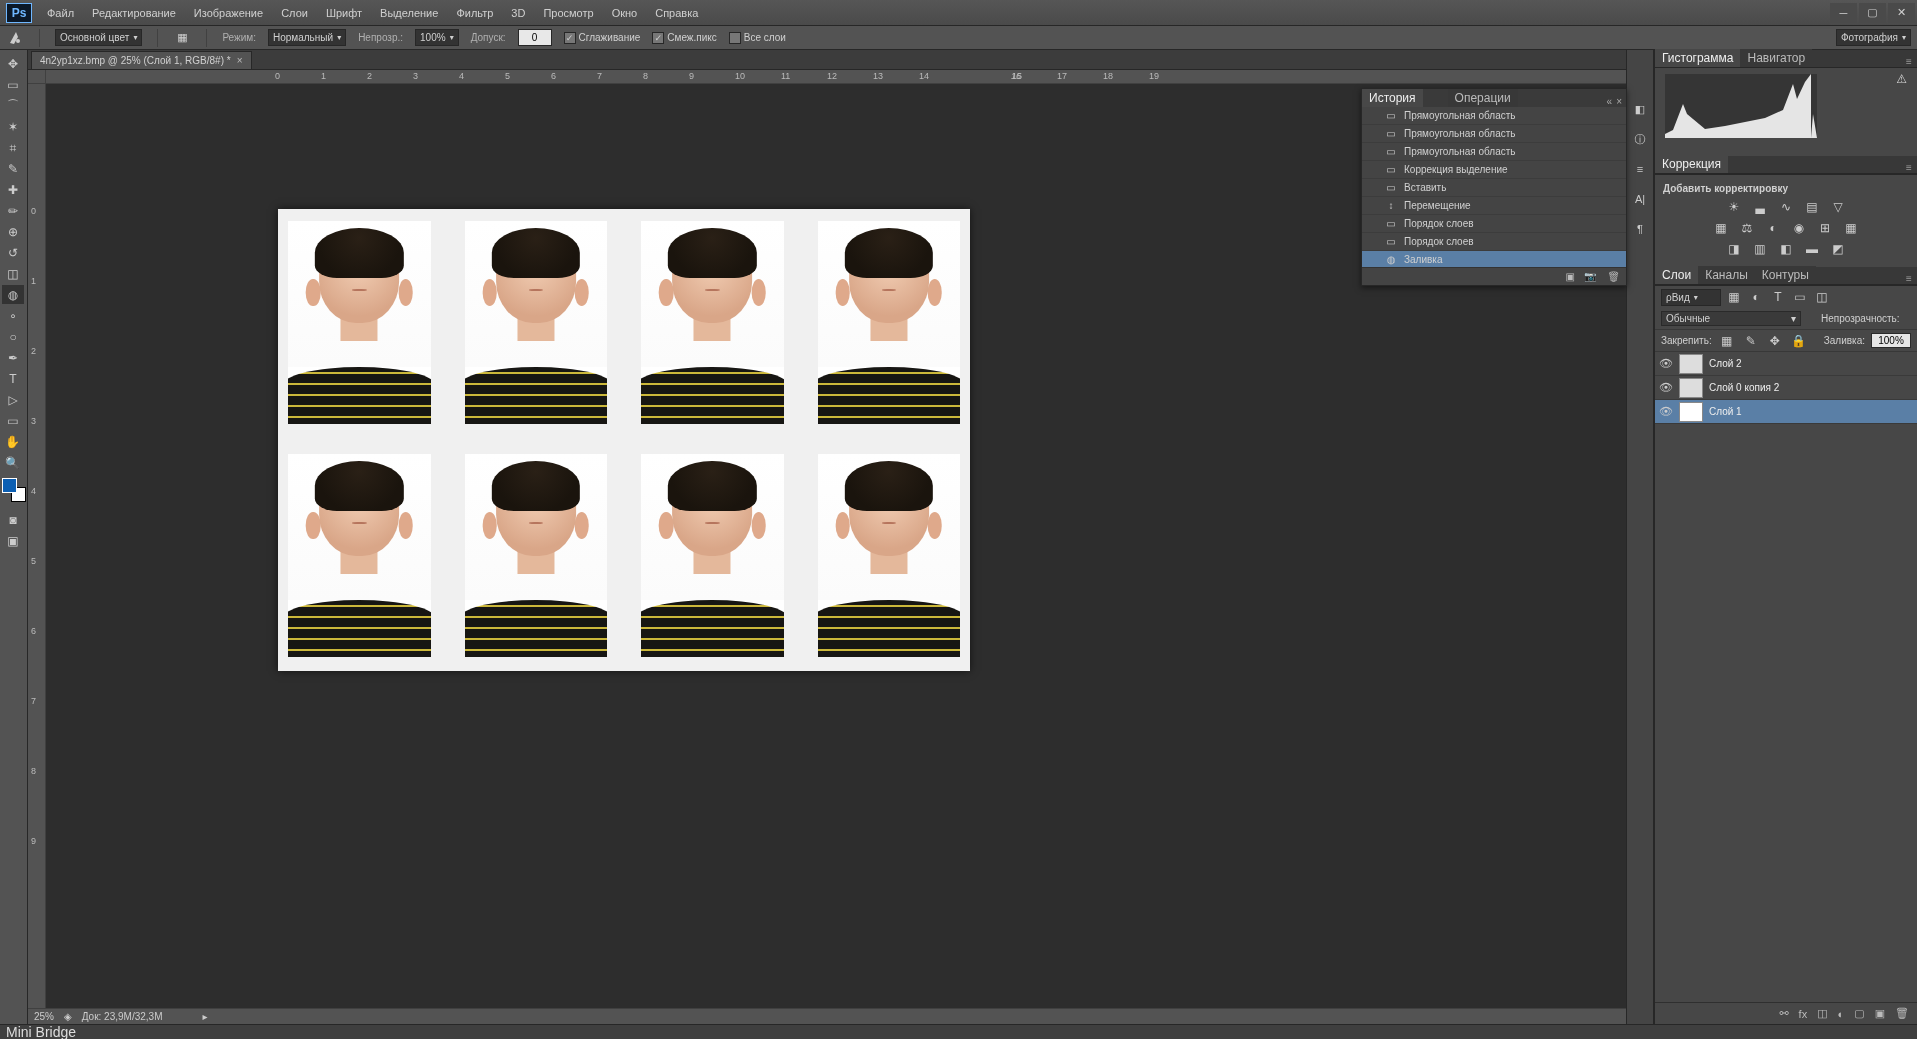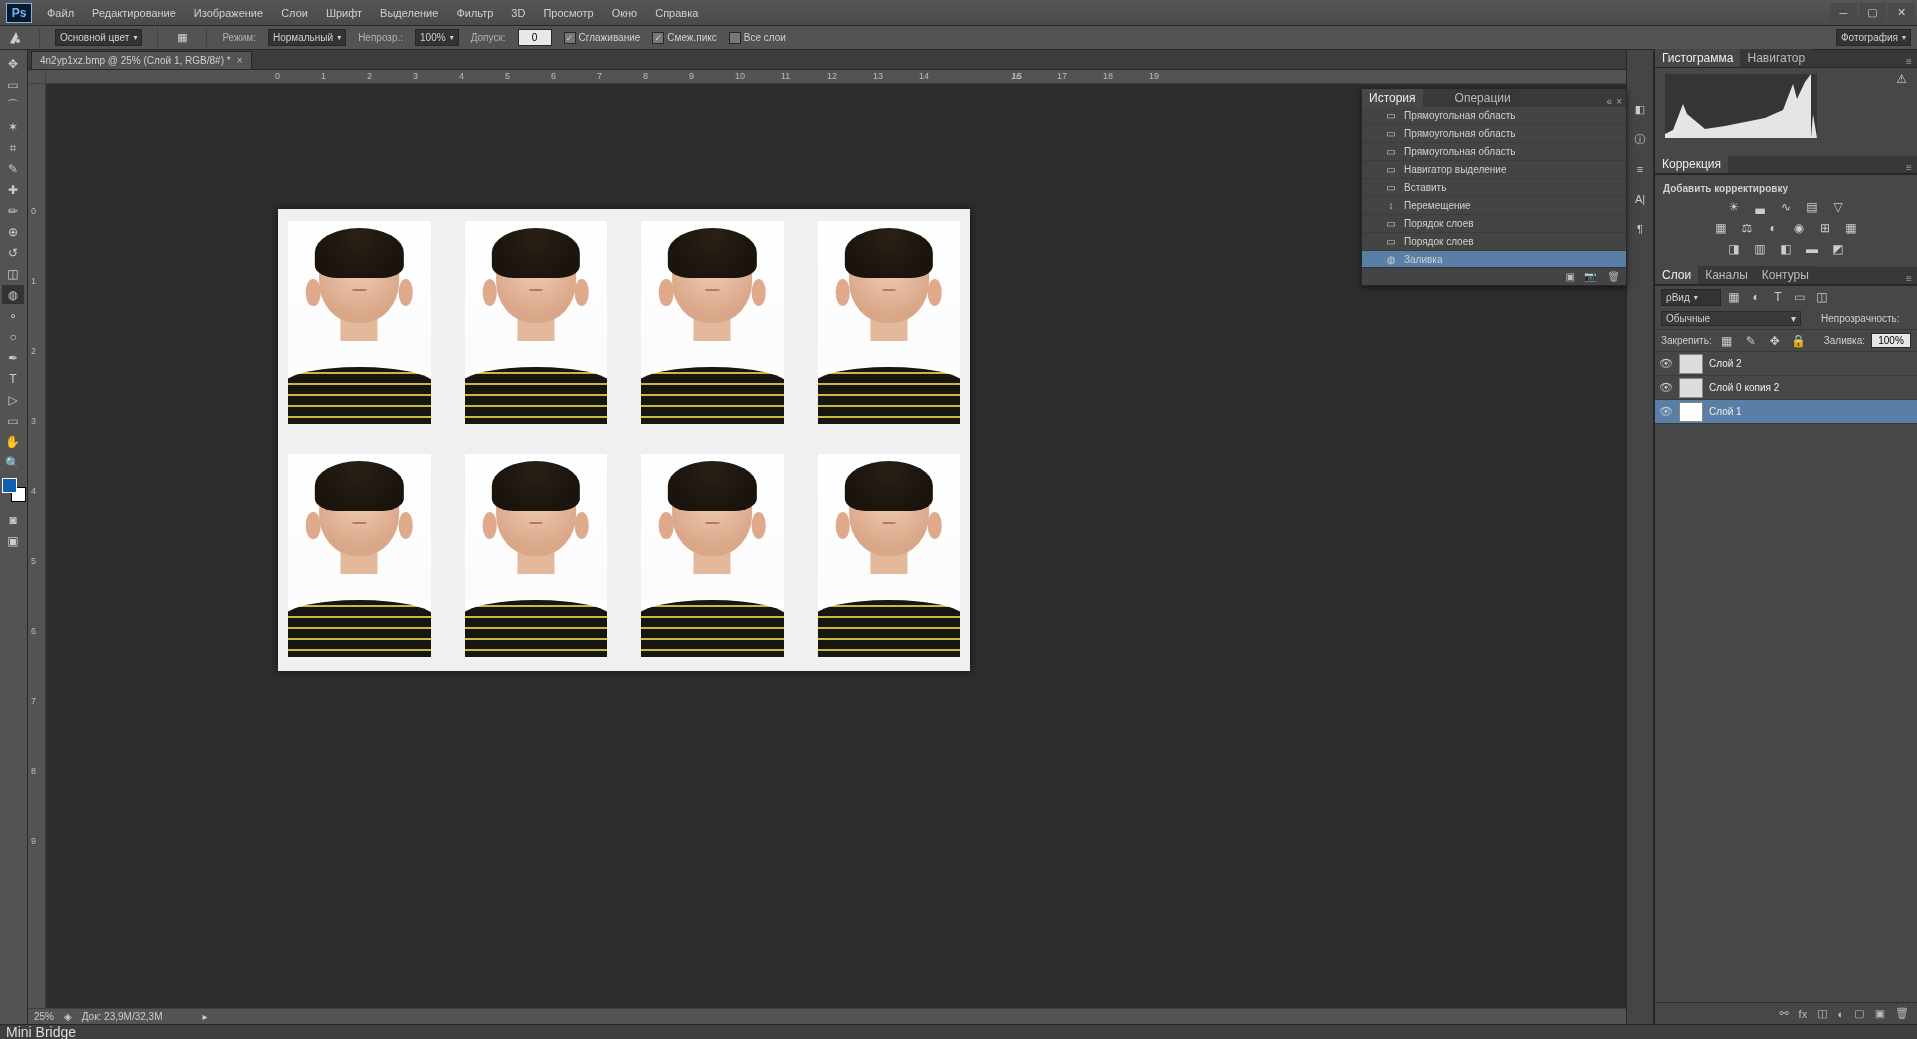--- a/index.html
+++ b/index.html
@@ -521,21 +521,21 @@
         <span>Прямоугольная область</span>
       </div>
       <div class="hist-row">
         <span class="hist-chk"></span>
         <span class="hist-ic">▭</span>
         <span>Прямоугольная область</span>
       </div>
       <div class="hist-row">
         <span class="hist-chk"></span>
         <span class="hist-ic">▭</span>
-        <span>Навигатор выделение</span>
+        <span>Коррекция выделение</span>
       </div>
       <div class="hist-row">
         <span class="hist-chk"></span>
         <span class="hist-ic">▭</span>
         <span>Вставить</span>
       </div>
       <div class="hist-row">
         <span class="hist-chk"></span>
         <span class="hist-ic">↕</span>
         <span>Перемещение</span>

